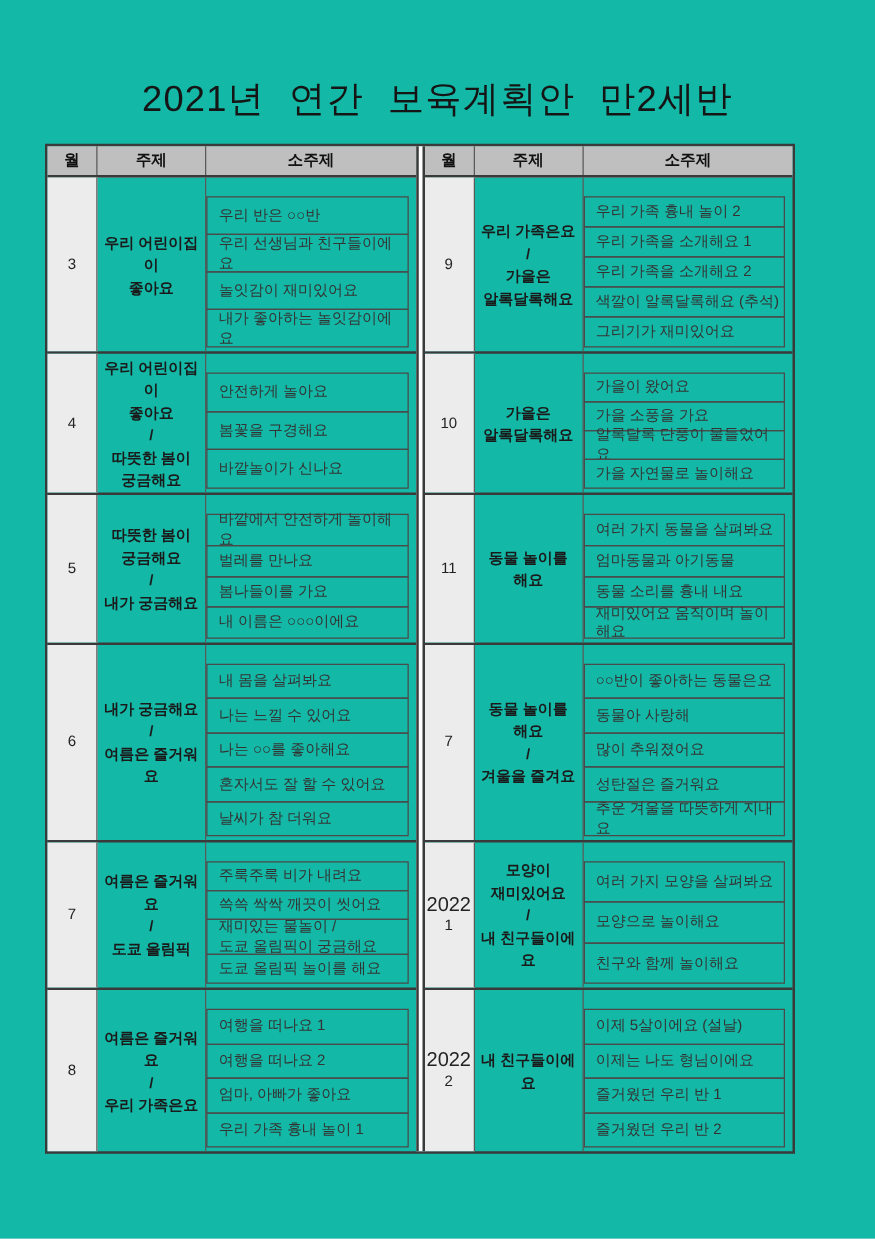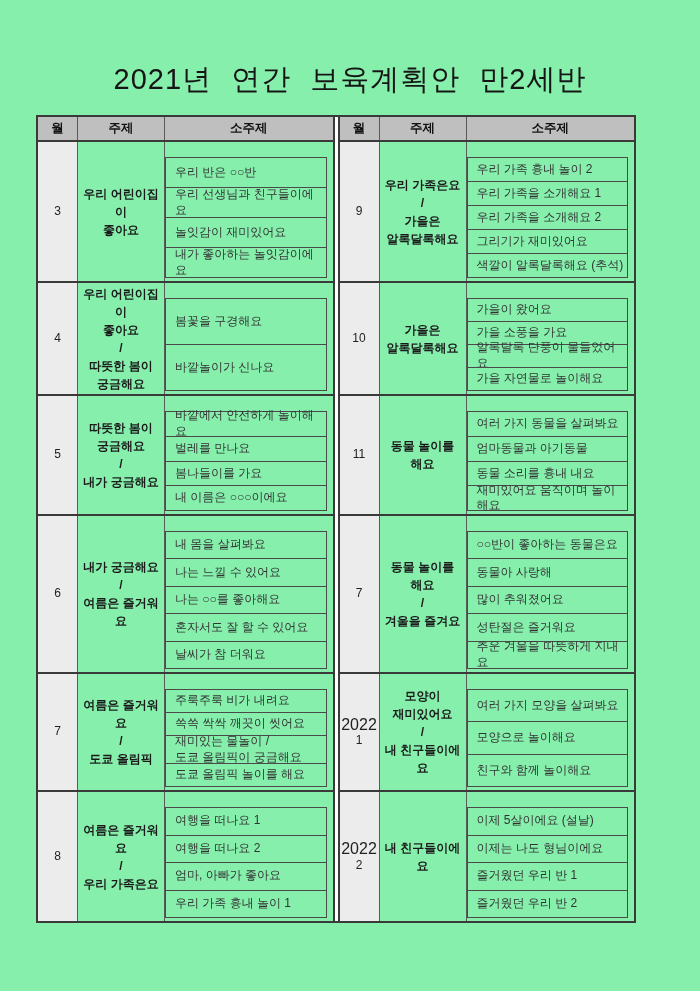--- a/index.html
+++ b/index.html
@@ -1,19 +1,19 @@
 <!DOCTYPE html>
 <html><head>
 <meta charset="utf-8">
 <style>
   html,body{margin:0;padding:0;background:#e9e9e9;}
   .page{
     position:relative;
     width:700px;height:991px;
-    background:#86efac;
+    background:#14b8a6;
     font-family:"Liberation Sans","DejaVu Sans",sans-serif;
     overflow:hidden;
   }
   .title{
     position:absolute;top:60px;left:0;width:100%;
     text-align:center;
     font-size:29px;
     font-weight:500;
     letter-spacing:1px;
     word-spacing:10px;
@@ -139,20 +139,21 @@
               <span>4</span>
             </div>
             <div class="tcell">
               <span>우리 어린이집이</span>
               <span>좋아요</span>
               <span>/</span>
               <span>따뜻한 봄이</span>
               <span>궁금해요</span>
             </div>
             <div class="subcol">
+              <div class="subbox">안전하게 놀아요</div>
               <div class="subbox">봄꽃을 구경해요</div>
               <div class="subbox">바깥놀이가 신나요</div>
             </div>
           </div>
           <div class="block b2">
             <div class="mcell">
               <span>5</span>
             </div>
             <div class="tcell">
               <span>따뜻한 봄이</span>
@@ -236,22 +237,22 @@
             <div class="tcell">
               <span>우리 가족은요</span>
               <span>/</span>
               <span>가을은</span>
               <span>알록달록해요</span>
             </div>
             <div class="subcol">
               <div class="subbox">우리 가족 흉내 놀이 2</div>
               <div class="subbox">우리 가족을 소개해요 1</div>
               <div class="subbox">우리 가족을 소개해요 2</div>
+              <div class="subbox">색깔이 알록달록해요 (추석)</div>
               <div class="subbox">그리기가 재미있어요</div>
-              <div class="subbox">색깔이 알록달록해요 (추석)</div>
             </div>
           </div>
           <div class="block b1">
             <div class="mcell">
               <span>10</span>
             </div>
             <div class="tcell">
               <span>가을은</span>
               <span>알록달록해요</span>
             </div>

